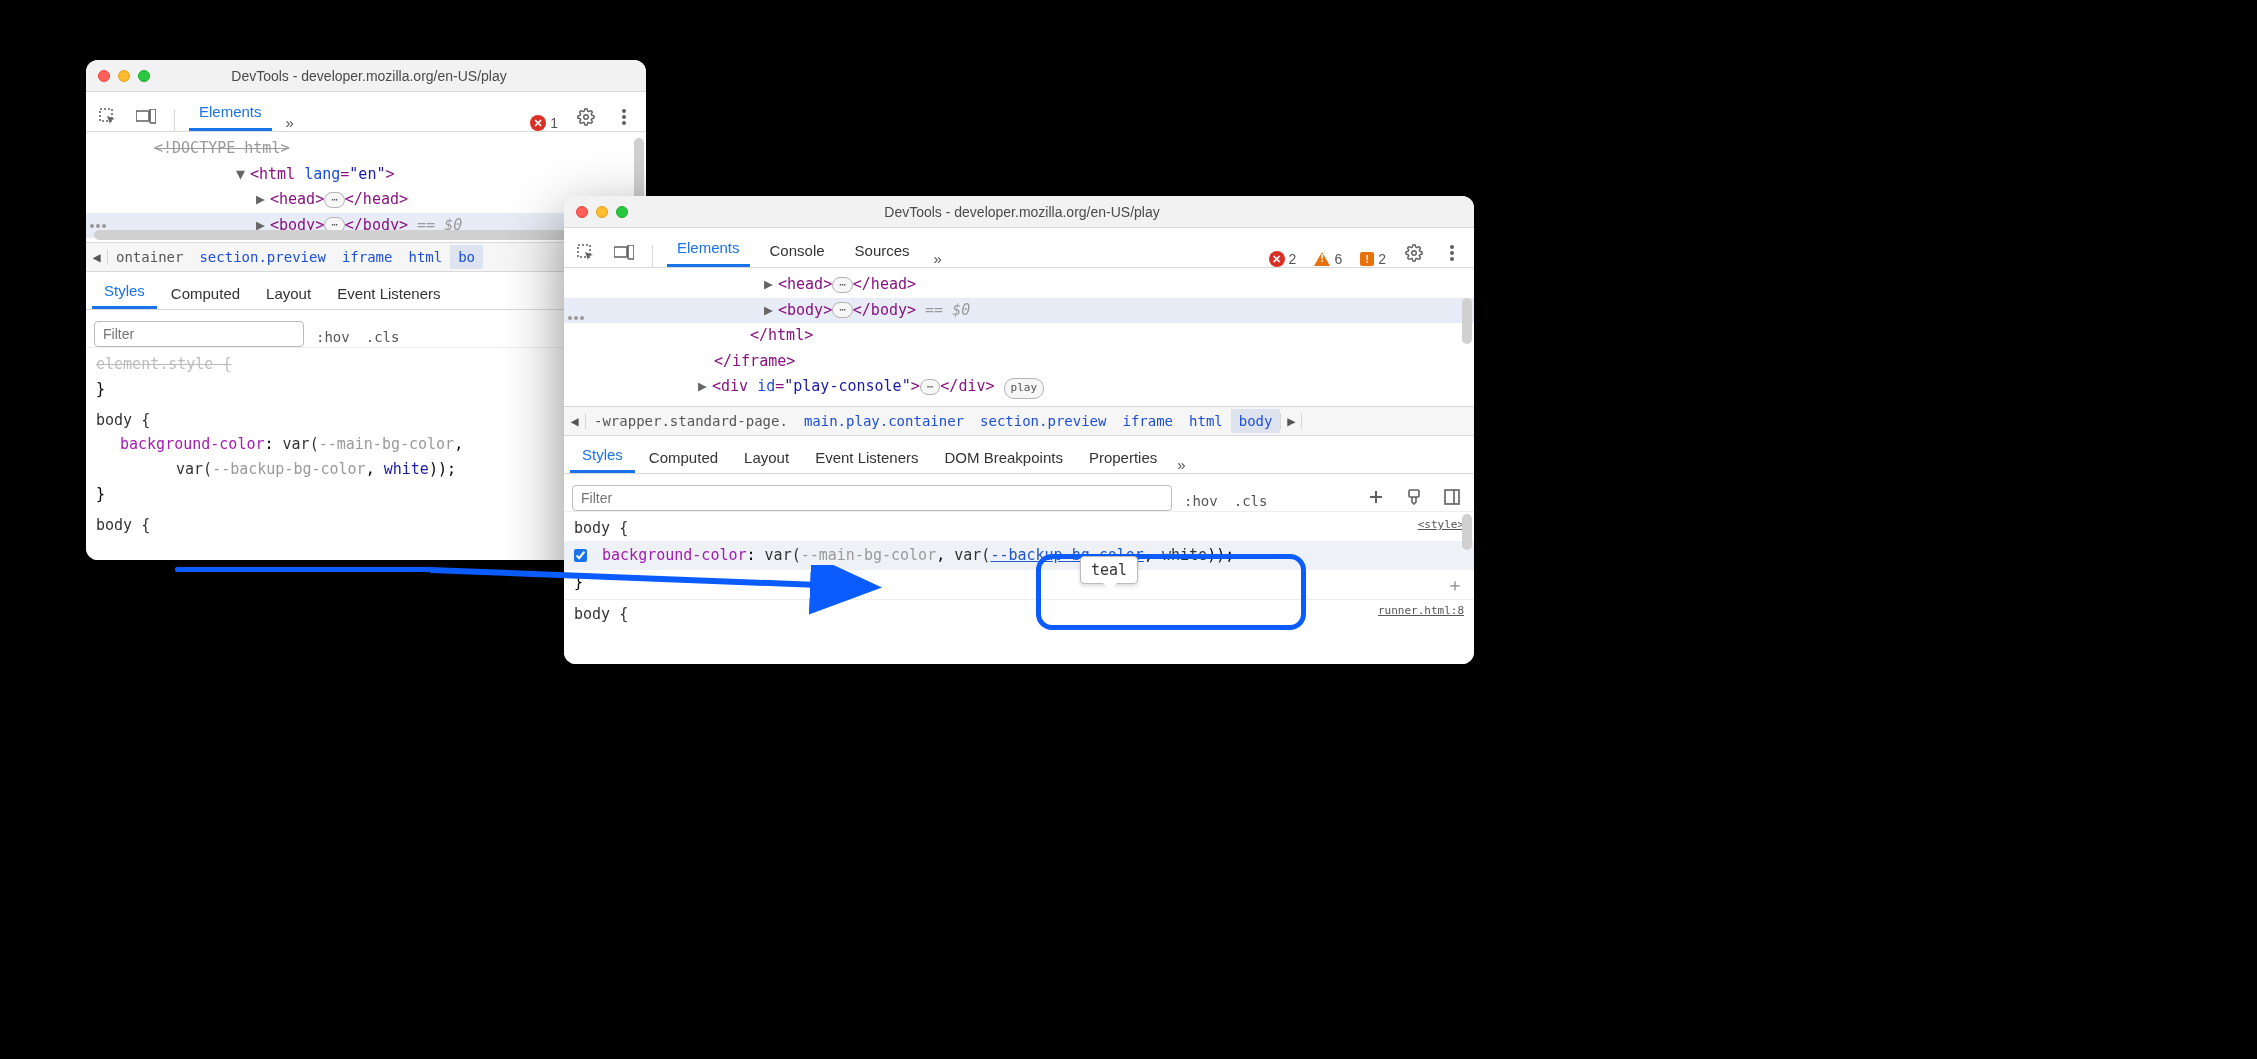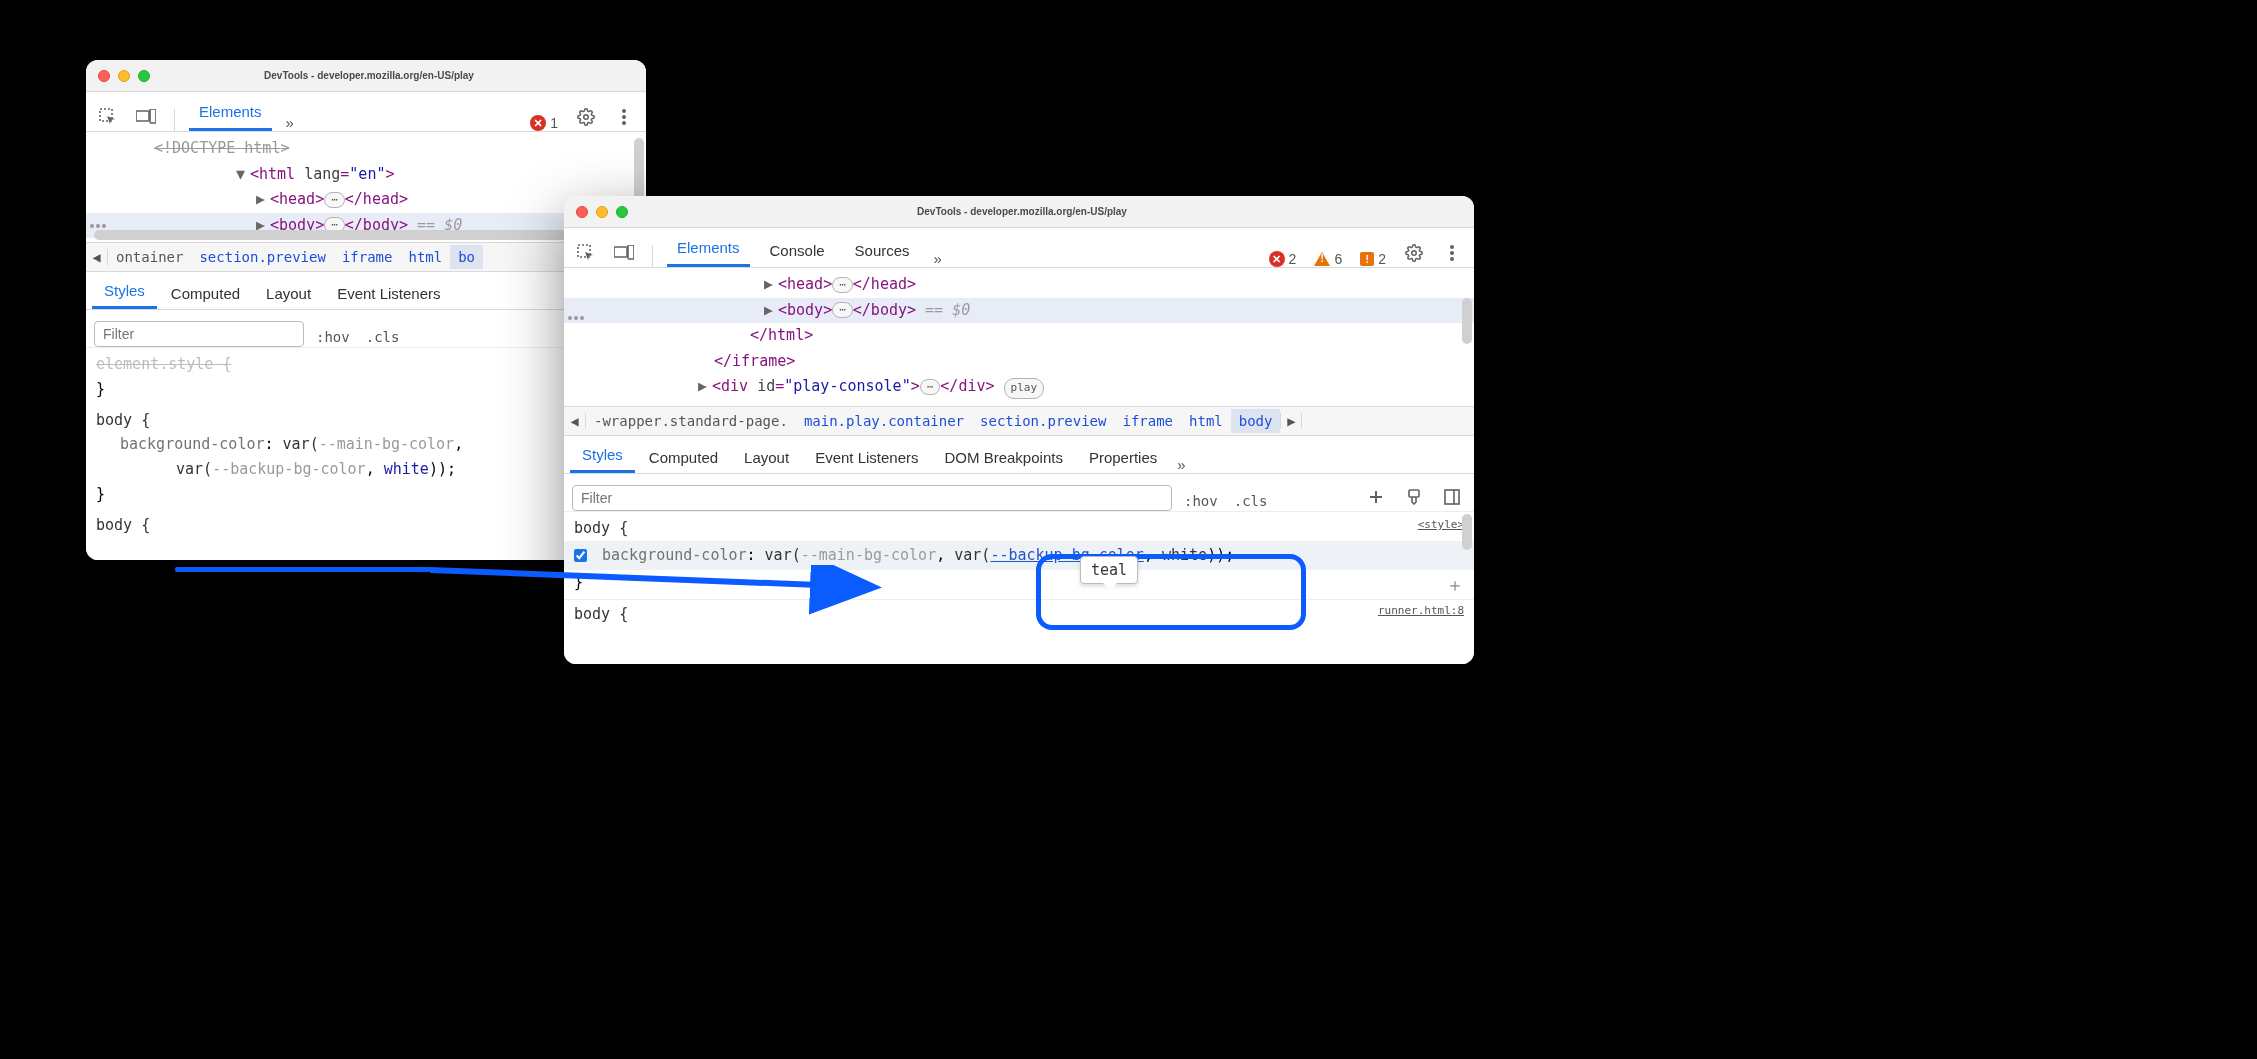--- a/index.html
+++ b/index.html
@@ -32,22 +32,22 @@
     border-bottom: 1px solid #d9d9d9;
   }
   .traffic-lights { display: flex; gap: 8px; }
   .tlight { width: 12px; height: 12px; border-radius: 50%; }
   .tlight.red    { background:#ff5f57; border:1px solid #e24640; }
   .tlight.yellow { background:#febc2e; border:1px solid #e1a117; }
   .tlight.green  { background:#28c840; border:1px solid #1cae29; }
   .titlebar .title {
     flex: 1;
     text-align: center;
-    font-weight: 700;
-    font-size: 10px;
+    font-weight: 400;
+    font-size: 14px;
     color: #4a4a4a;
     margin-right: 56px;
   }
 
   .toolbar, .subtabs, .styles-toolbar {
     display: flex;
     align-items: flex-end;
     background: #fff;
     border-bottom: 1px solid #d9d9d9;
     font-size: 15px;
@@ -74,21 +74,21 @@
   .badge .sq { width:14px;height:14px;background:#E8710A;color:#fff;font-size:10px;font-weight:700;display:inline-flex;align-items:center;justify-content:center;border-radius:2px;}
 
   .dom-tree {
     background:#fff; font-size:15px; line-height:1.7;
     padding: 4px 0; overflow:hidden;
   }
   .dom-tree .row { padding: 0 8px 0 28px; white-space:nowrap;}
   .dom-tree .row.sel { background:#e7ecf6; }
   .dom-tree .arrow { color:#666; display:inline-block; width:14px; }
   .tag   { color:#881280; }
-  .attrN { color:#404040; }
+  .attrN { color:#1d4ed8; }
   .attrV { color:#1A1AA6; }
   .dim   { color:#9a9a9a; font-style: italic;}
   .dots  { display:inline-block; border:1px solid #b3b3b3; background:#f7f7f7; color:#555; border-radius:10px; padding:0 6px; font-size:11px; line-height:14px; vertical-align:middle;}
   .flexbadge { display:inline-block; border:1px solid #b3b3b3; background:#f7f7f7; color:#555; border-radius:10px; padding:0 6px; font-size:11px;}
 
   .crumbbar {
     display:flex; align-items:center; height:30px; background:#f6f6f6;
     border-top:1px solid #d9d9d9; border-bottom:1px solid #d9d9d9;
     font-size:14px; overflow:hidden; white-space:nowrap;
   }
@@ -106,21 +106,21 @@
   }
   .filter-input {
     border:1px solid #bbb; border-radius:4px; height:26px; padding: 0 8px;
     font-size:14px; color:#444; min-width:120px;
   }
   .styles-toolbar .textbtn { padding: 2px 4px; }
   .styles-toolbar .side-icons { display:flex; gap:10px; align-items:center;}
 
   .styles-pane { font-size:15px; line-height:1.65; background:#fff; padding: 4px 10px 10px 10px; overflow:hidden;}
   .styles-pane .selector { color:#333;}
-  .styles-pane .prop { color:#737373;}
+  .styles-pane .prop { color:#a21caf;}
   .styles-pane .fn   { color:#333;text-align:right;}
   .styles-pane .vargrey { color:#9a9a9a;}
   .styles-pane .varlink { color:#2157c9; text-decoration: underline;}
   .styles-pane .kwwhite { color:#1a1aa6;}
   .styles-pane .srclink { float:right; color:#555; text-decoration: underline; font-size:11px;}
   .styles-pane .toggle-cb { accent-color:#1a73e8; vertical-align:middle; margin-right:6px;}
   .styles-pane .add-btn { float:right; color:#888; font-size:18px;}
 
   
   .underline-annot {

